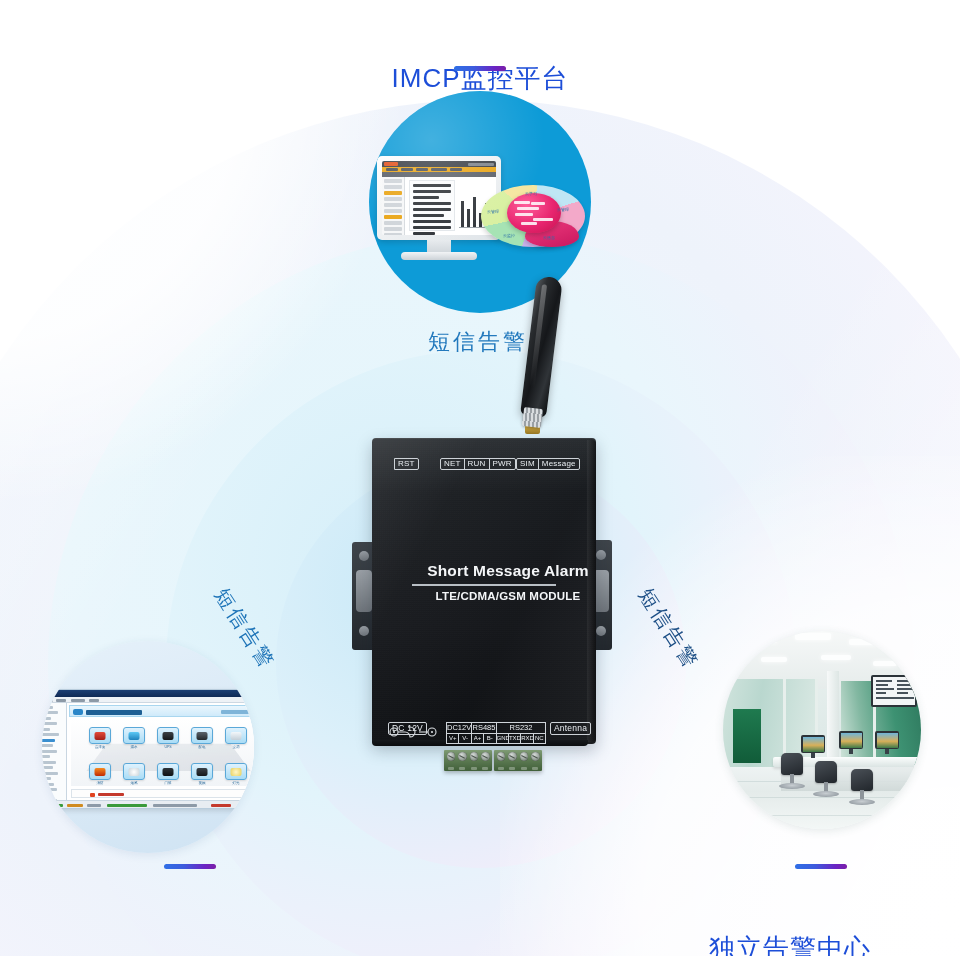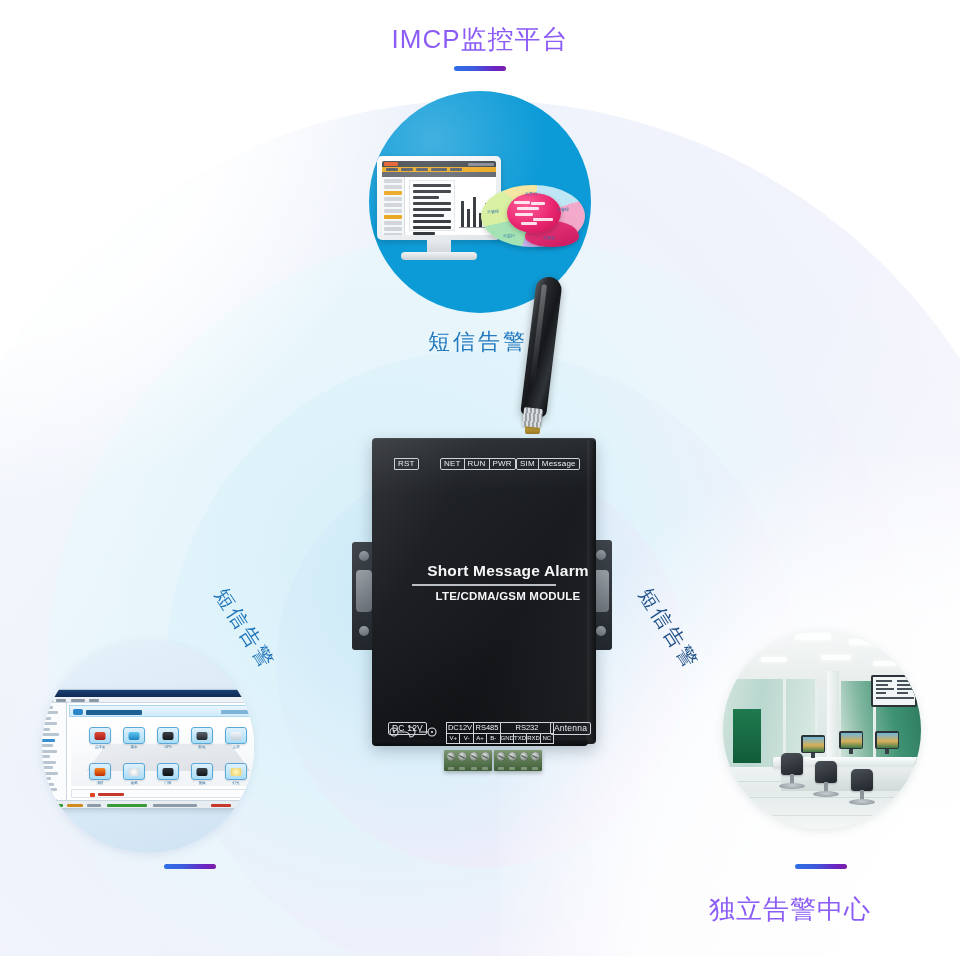--- a/index.html
+++ b/index.html
@@ -23,21 +23,21 @@
   .ring-1 { left:276px; top:458px; width:410px; height:410px;
             background:radial-gradient(circle at 34% 32%, #c9e9f7 0%, #dcf0fa 45%, #f0edfa 78%, #ece7f8 100%); }
   .ring-veil { position:absolute; left:0; top:0; width:960px; height:956px;
             background:linear-gradient(120deg, rgba(255,255,255,.55) 0%, rgba(255,255,255,0) 32%, rgba(255,255,255,0) 66%, rgba(255,255,255,.62) 100%); }
   .corner-wash-tl { position:absolute; left:-200px; top:-120px; width:600px; height:620px;
             background:radial-gradient(ellipse at 30% 30%, #ffffff 0%, rgba(255,255,255,.85) 45%, rgba(255,255,255,0) 72%); }
   .corner-wash-br { position:absolute; right:-180px; bottom:-160px; width:640px; height:660px;
             background:radial-gradient(ellipse at 70% 70%, #ffffff 0%, rgba(255,255,255,.8) 48%, rgba(255,255,255,0) 75%); }
 
   
-  .node-title { position:absolute; text-align:center; color:#8b5cf6; font-size:26px; letter-spacing:1px; white-space:nowrap; }
+  .node-title { position:absolute; text-align:center; color:#1d4ed8; font-size:26px; letter-spacing:1px; white-space:nowrap;margin-top:39px; }
   .accent-bar { position:absolute; width:52px; height:5px; border-radius:3px;
                 background:linear-gradient(90deg,#2f6fe6 0%,#3d5bdd 38%,#6a24c4 78%,#7b1ea8 100%); }
 
   #title-top { left:0; right:0; top:22px; }
   #bar-top { left:454px; top:66px; }
 
   #title-bl { left:0; top:892px; width:380px; }
   #bar-bl   { left:164px; top:864px; }
 
   #title-br { left:620px; top:892px; width:340px; }
@@ -183,21 +183,21 @@
   .lbl-grp .lbl-box:last-child { border-radius:0 2px 2px 0; }
 
   .brand { position:absolute; left:20px; width:272px; text-align:center; color:#f4f6f8; }
   #brand-main { top:126px; font-size:15.5px; font-weight:bold; letter-spacing:.2px; }
   #brand-rule { position:absolute; left:60px; top:148px; width:144px; height:1.5px; background:#b9bfc5; }
   #brand-sub { top:154px; font-size:11.5px; font-weight:bold; letter-spacing:.2px; }
 
   .dc-jack { position:absolute; left:36px; top:288px; width:56px; height:14px; }
   .dc-jack svg { display:block; }
 
-  .term-table { position:absolute; left:94px; top:286px; width:108px; border:1px solid #cfd4d9; }
+  .term-table { position:absolute; left:94px; top:286px; width:100px; border:1px solid #cfd4d9; }
   .tt-row { display:flex; }
   .tt-cell { border-right:1px solid #cfd4d9; color:#eef1f4; font-size:7px; line-height:9px; text-align:center; white-space:nowrap; overflow:hidden; }
   .tt-cell:last-child { border-right:none; }
   .tt-row.top .tt-cell { border-bottom:1px solid #cfd4d9; font-size:7.5px; line-height:10px; }
   .tt-row.bot .tt-cell { font-size:6px; line-height:9px; }
 
   .green-block { position:absolute; top:314px; width:48px; height:21px; border-radius:1px;
                  background:linear-gradient(180deg,#7f9b74 0%,#5f7d55 42%,#41603a 100%);
                  box-shadow:0 2px 4px rgba(0,0,0,.28); display:flex; align-items:flex-start; padding:2px 1px 0 1px; }
   .gb-screw { width:9px; height:9px; border-radius:50%; margin:0 1.5px;

